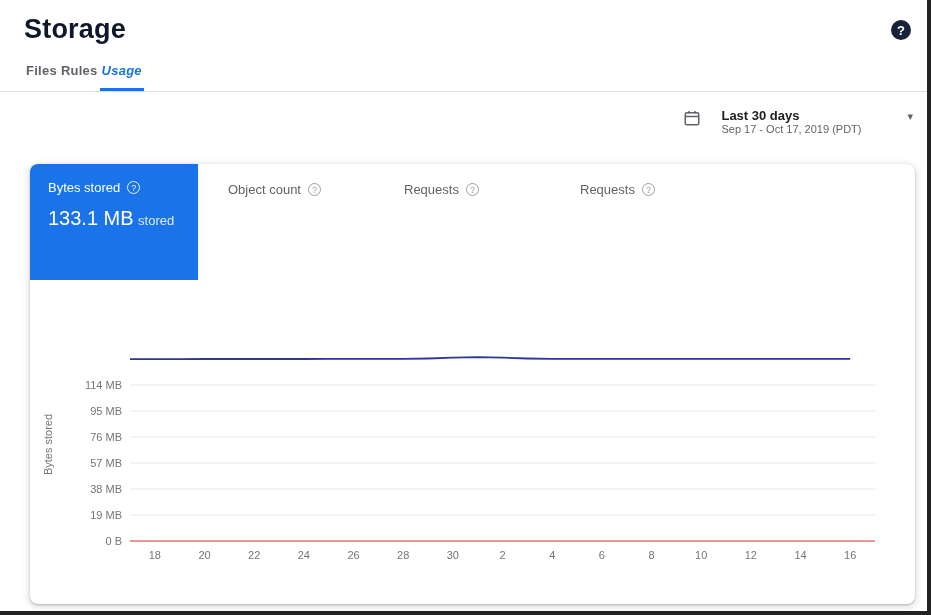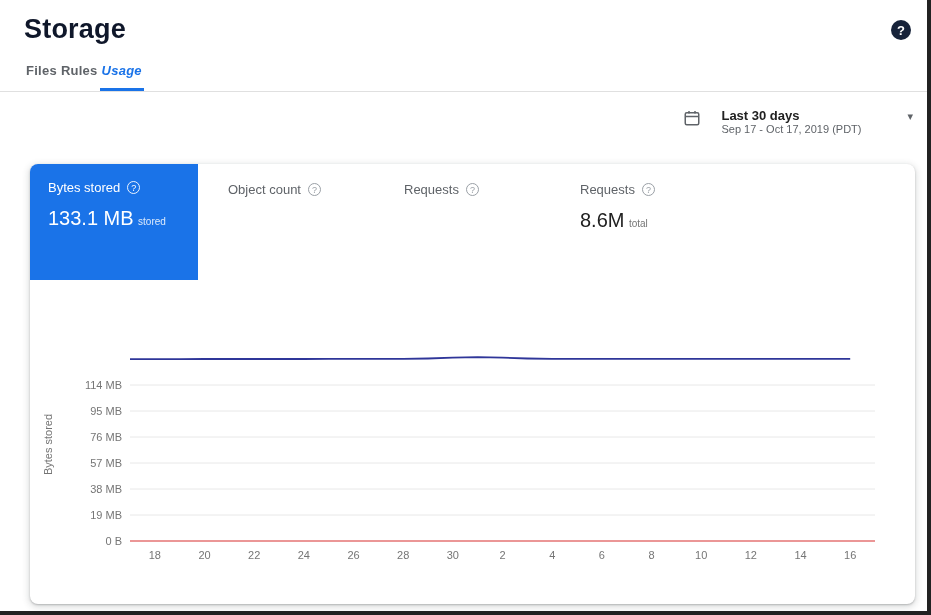--- a/index.html
+++ b/index.html
@@ -36,21 +36,21 @@
   .card { margin:0 12px 0 30px; height:440px; background:#ffffff; border-radius:8px;
     box-shadow:0 1px 2px rgba(60,64,67,.30), 0 2px 6px 2px rgba(60,64,67,.15); }
 
   .metrics { display:flex; align-items:flex-start; }
   .tile { width:176px; padding:18px 16px 0 30px; cursor:pointer; }
   .tile-label { display:flex; align-items:center; gap:7px; font-size:13px; color:#5f6368; }
   .qmark { width:13px; height:13px; border-radius:50%; border:1px solid #9aa0a6; color:#9aa0a6;
     font-size:9px; line-height:12px; text-align:center; flex:0 0 auto; }
   .tile-value { margin-top:12px; white-space:nowrap; }
   .tile-value .big { font-size:20px; color:#212121; }
-  .tile-value .unit { font-size:10px; color:#757575; }
+  .tile-value .unit { font-size:13px; color:#757575; }
 
   .tile.selected { width:168px; height:116px; background:var(--accent); border-radius:8px 0 0 0;
     padding:16px 14px 0 18px; }
   .tile.selected .tile-label { color:#ffffff; }
   .tile.selected .qmark { border-color:rgba(255,255,255,.9); color:#ffffff; }
   .tile.selected .tile-value .big { color:#ffffff;margin-top:46px; }
   .tile.selected .tile-value .unit { color:rgba(255,255,255,.85); }
 
   
   .chart-wrap { margin-top:48px;text-decoration:underline; }
@@ -120,24 +120,20 @@
           <span>Requests</span>
           <span class="qmark">?</span>
         </div>
       </div>
 
       <div class="tile">
         <div class="tile-label">
           <span>Requests</span>
           <span class="qmark">?</span>
         </div>
-        <div class="tile-value">
-          <span class="big">8.6M</span>
-          <span class="unit">total</span>
-        </div>
       </div>
 
     </div>
 
     <div class="chart-wrap">
       <svg id="usage-chart" viewBox="0 0 889 252" width="889" height="252">
           <line x1="100" x2="845" y1="57.0" y2="57.0" stroke="#e8e8e8" stroke-width="1"></line>
           <text class="ytick" x="92" y="60.5" text-anchor="end">114 MB</text>
           <line x1="100" x2="845" y1="83.0" y2="83.0" stroke="#e8e8e8" stroke-width="1"></line>
           <text class="ytick" x="92" y="86.5" text-anchor="end">95 MB</text>

